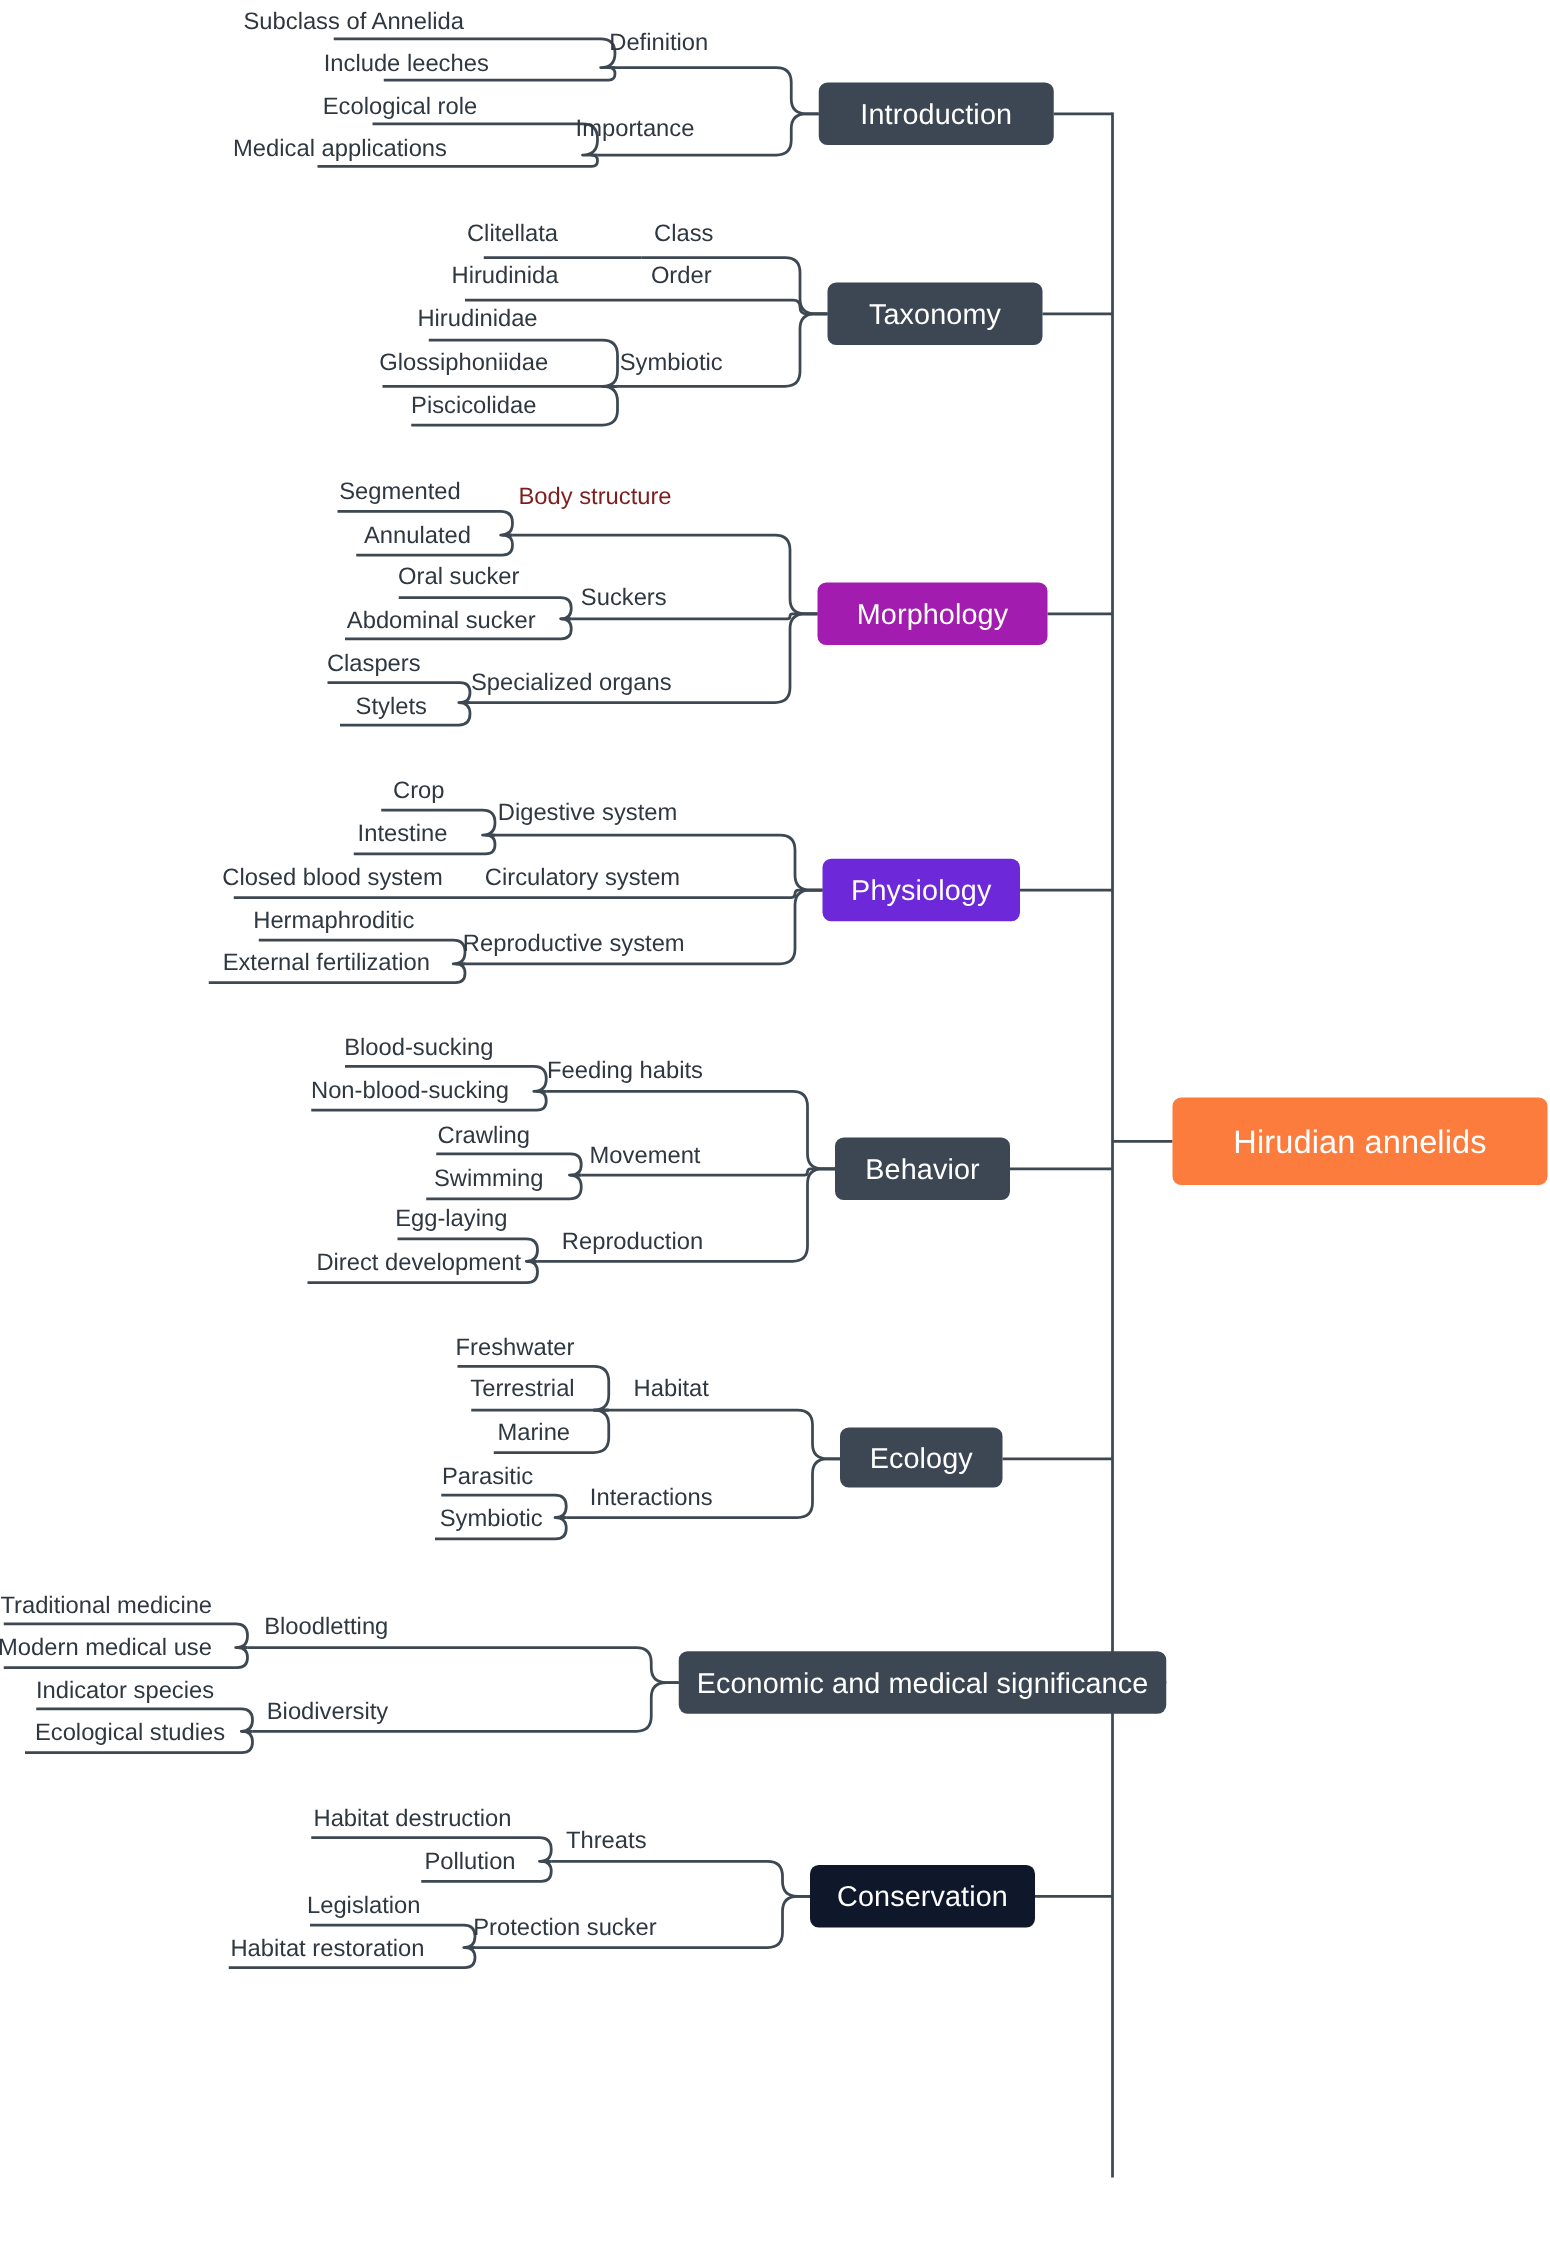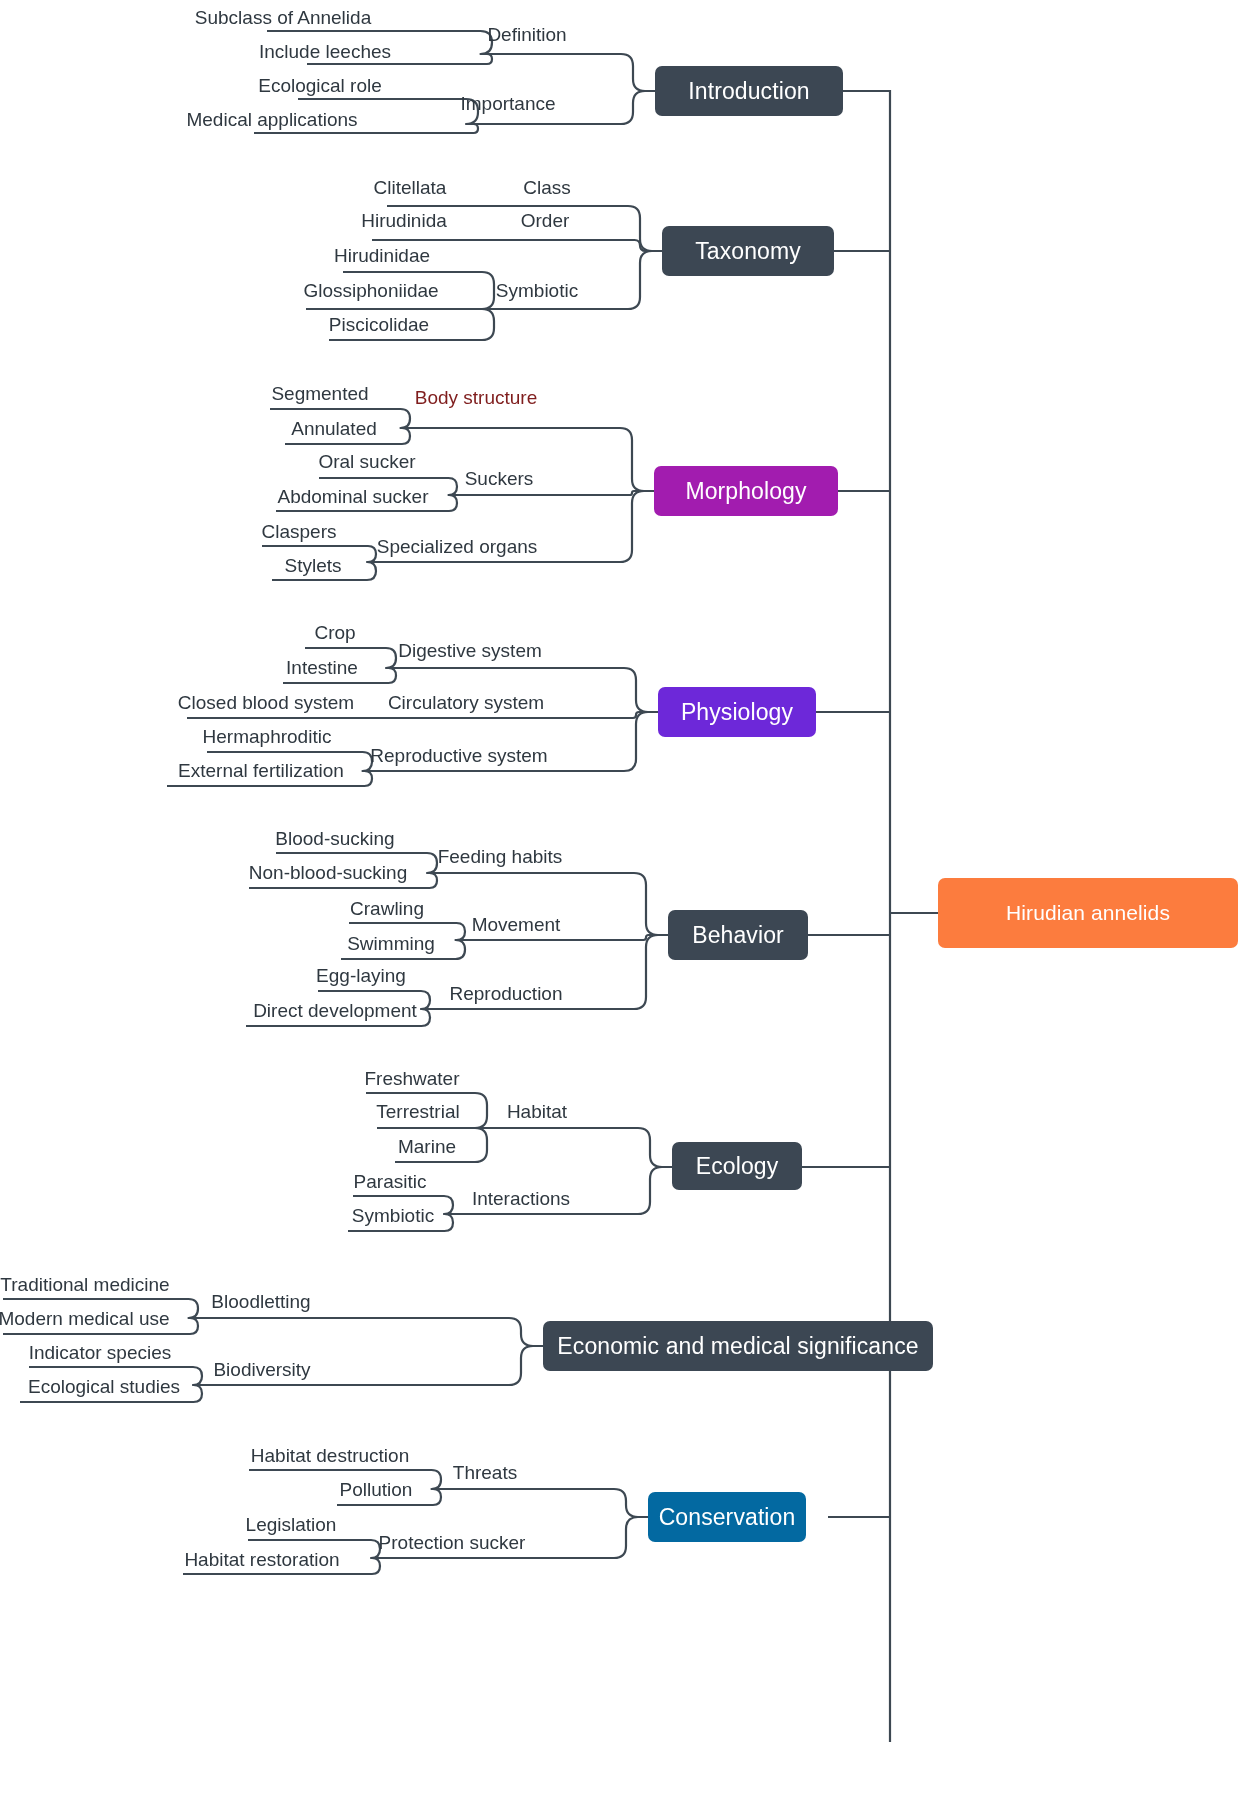--- a/index.html
+++ b/index.html
@@ -8,21 +8,21 @@
     width:1240px;height:1800px;
     font-family:"Liberation Sans","DejaVu Sans",sans-serif;
     overflow:hidden;
   }
   #mindmap-root{position:relative;width:1240px;height:1800px;background:#fff;}
   svg#mm-svg{position:absolute;left:0;top:0;width:1240px;height:1800px;display:block;}
   .edge{fill:none;stroke:#3d4852;stroke-width:2.2;stroke-linecap:butt;stroke-linejoin:round;}
   .node-box{position:absolute;box-sizing:border-box;border-radius:7px;
     display:flex;align-items:center;justify-content:center;
     color:#ffffff;white-space:nowrap;letter-spacing:0.1px;}
-  .node-root{background:#fc7c3e;font-size:21px;}
+  .node-root{background:#fc7c3e;font-size:26px;}
   .node-branch{background:#3c4753;font-size:23px;}
   .leaf-label{position:absolute;white-space:nowrap;color:#2f3840;font-size:19px;line-height:1;}
   .mid-label{position:absolute;white-space:nowrap;color:#2f3840;font-size:19px;line-height:1;}
 </style>
 </head>
 <body>
 
 <div id="mindmap-root">
   <svg id="mm-svg" viewBox="0 0 1240 1800" preserveAspectRatio="none" aria-hidden="true">
       <path d="M 890 90 L 890 1742" class="edge" stroke="#3d4852"></path>
@@ -166,21 +166,21 @@
       <div class="leaf-label" style="left: 393px; top: 1206px; transform: translate(-50%, 0px); color: rgb(47, 56, 64);">Symbiotic</div>
       <div class="node-box node-branch" style="left: 543px; top: 1321px; width: 390px; height: 50px; background: rgb(60, 71, 83);">
         <span>Economic and medical significance</span>
       </div>
       <div class="mid-label" style="left: 261px; top: 1292px; transform: translate(-50%, 0px); color: rgb(47, 56, 64);">Bloodletting</div>
       <div class="leaf-label" style="left: 85px; top: 1275px; transform: translate(-50%, 0px); color: rgb(47, 56, 64);">Traditional medicine</div>
       <div class="leaf-label" style="left: 84px; top: 1309px; transform: translate(-50%, 0px); color: rgb(47, 56, 64);">Modern medical use</div>
       <div class="mid-label" style="left: 262px; top: 1360px; transform: translate(-50%, 0px); color: rgb(47, 56, 64);">Biodiversity</div>
       <div class="leaf-label" style="left: 100px; top: 1343px; transform: translate(-50%, 0px); color: rgb(47, 56, 64);">Indicator species</div>
       <div class="leaf-label" style="left: 104px; top: 1377px; transform: translate(-50%, 0px); color: rgb(47, 56, 64);">Ecological studies</div>
-      <div class="node-box node-branch" style="left: 648px; top: 1492px; width: 158px; height: 50px; background: #0369a1;">
+      <div class="node-box node-branch" style="left: 648px; top: 1492px; width: 180px; height: 50px; background: #0f172a;">
         <span>Conservation</span>
       </div>
       <div class="mid-label" style="left: 485px; top: 1463px; transform: translate(-50%, 0px); color: rgb(47, 56, 64);">Threats</div>
       <div class="leaf-label" style="left: 330px; top: 1446px; transform: translate(-50%, 0px); color: rgb(47, 56, 64);">Habitat destruction</div>
       <div class="leaf-label" style="left: 376px; top: 1480px; transform: translate(-50%, 0px); color: rgb(47, 56, 64);">Pollution</div>
       <div class="mid-label" style="left: 452px; top: 1533px; transform: translate(-50%, 0px); color: rgb(47, 56, 64);">Protection sucker</div>
       <div class="leaf-label" style="left: 291px; top: 1515px; transform: translate(-50%, 0px); color: rgb(47, 56, 64);">Legislation</div>
       <div class="leaf-label" style="left: 262px; top: 1550px; transform: translate(-50%, 0px); color: rgb(47, 56, 64);">Habitat restoration</div>
     </div>
 </div>

